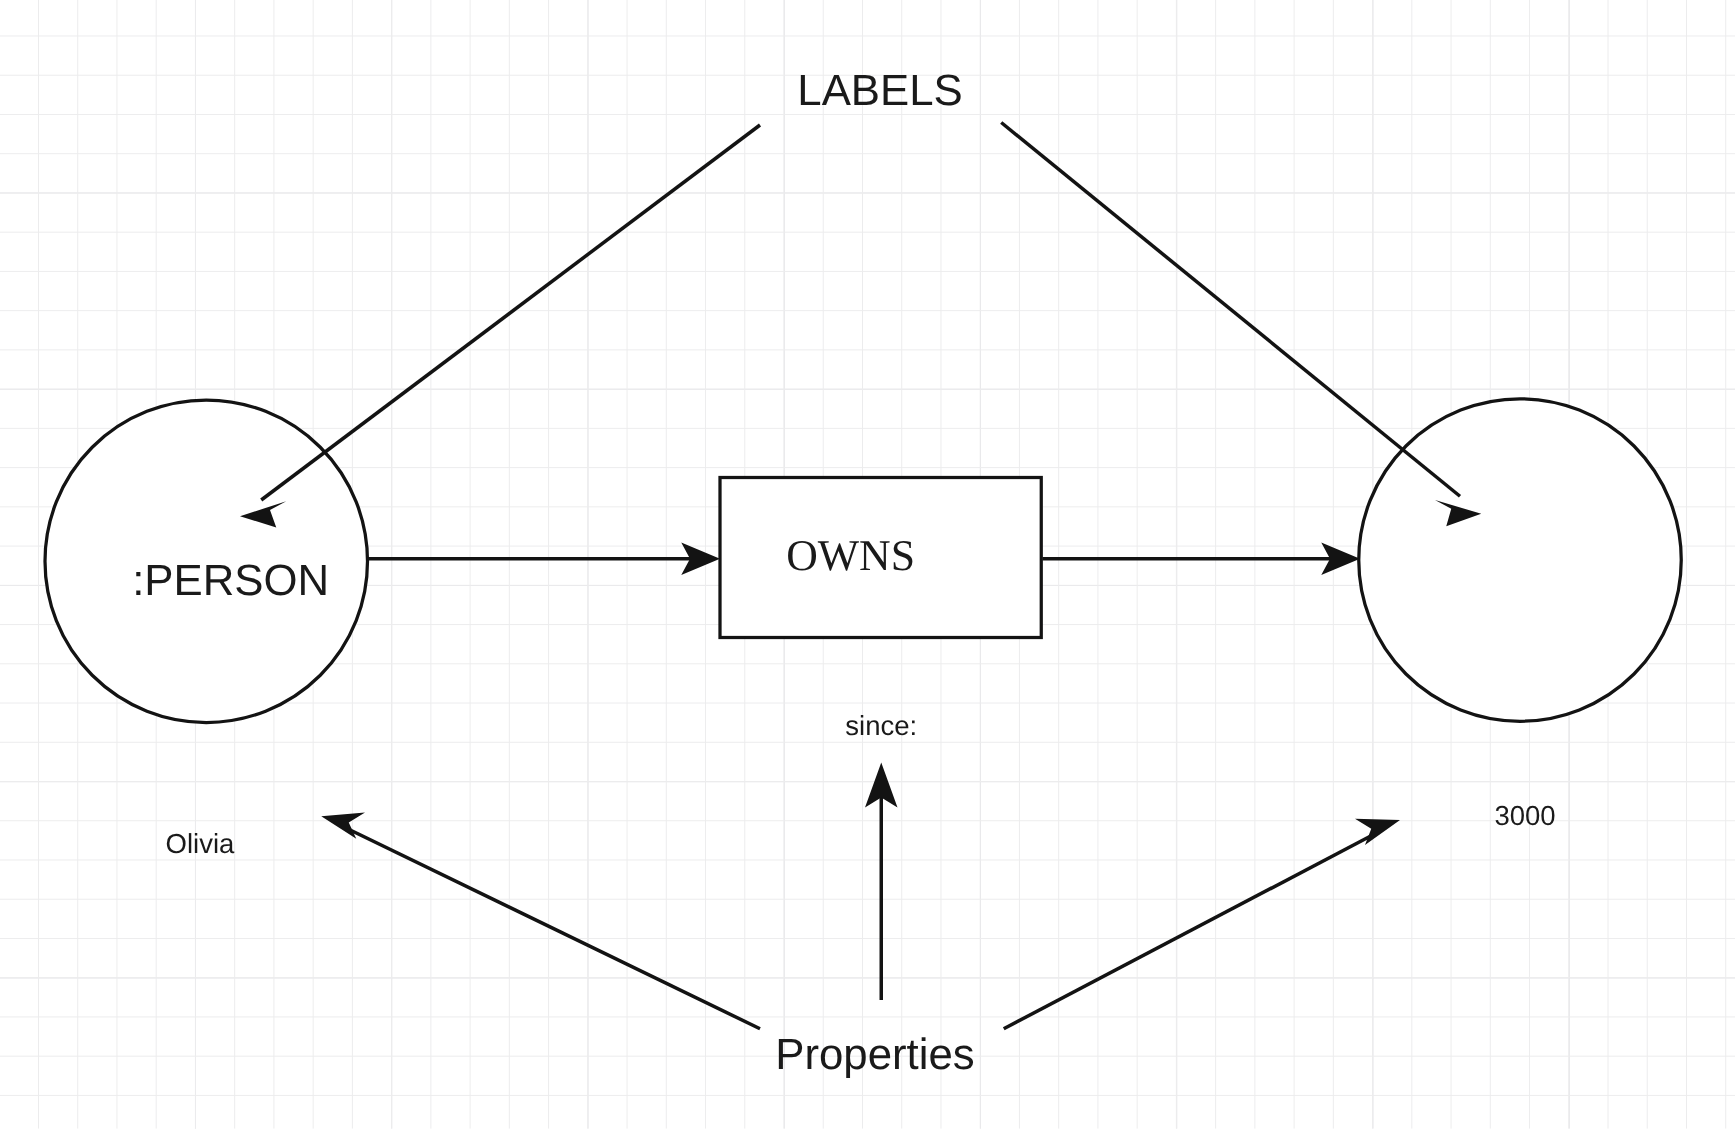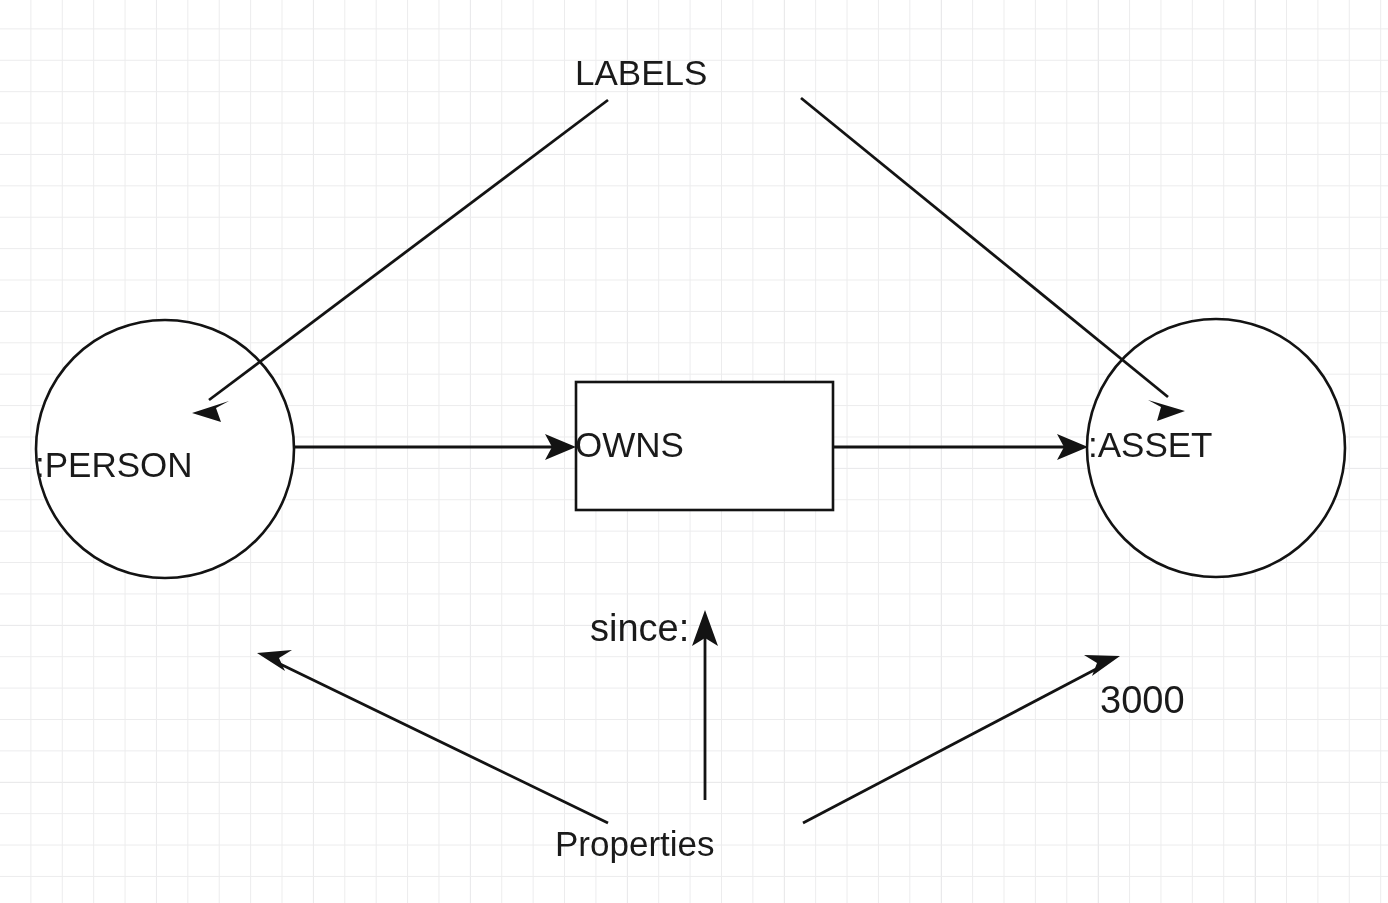--- a/index.html
+++ b/index.html
@@ -52,37 +52,37 @@
     fill: none;
   }
   .arrow-head {
     fill: #131313;
     stroke: none;
   }
   .dgm-text {
     position: absolute;
     color: #1a1a1a;
     font-family: "Liberation Sans", sans-serif;
-    text-align: left;
+    text-align: center;
     line-height: 1.18;
     white-space: pre;
     user-select: none;
   }
   .node-label {
     font-size: 35px;
   }
   .annot-label {
     font-size: 35px;
   }
   .prop-label {
-    font-size: 38px;
+    font-size: 22px;
   }
   
   #label-person   { left: 35px;   top: 444px;  width: 299px; }
-  #label-owns     { left: 575px;  top: 424px;  width: 211px; }
+  #label-owns     { left: 575px;  top: 424px;  width: 211px; font-family: Liberation Serif, serif; }
   #label-asset    { left: 1088px; top: 424px;  width: 258px; }
   #label-labels   { left: 575px;  top: 52px;   width: 258px; }
   #label-properties { left: 555px; top: 823px; width: 290px; }
   #prop-person    { left: 45px;   top: 610px;  width: 230px; }
   #prop-owns      { left: 590px;  top: 516px;  width: 230px; }
   #prop-asset     { left: 1100px; top: 588px;  width: 240px; }
 </style>
 </head>
 <body>
 
@@ -115,27 +115,27 @@
     <polygon class="arrow-head" points="705,610 692,646 705,638 718,646"></polygon>
 
     <line class="pointer-line" x1="803" y1="823" x2="1100" y2="667"></line>
     <polygon class="arrow-head" points="1120,656 1084,655 1097,663 1092,676"></polygon>
   </svg>
 
   <div class="dgm-text node-label" id="label-person">:PERSON</div>
 
   <div class="dgm-text node-label" id="label-owns">OWNS</div>
 
-  <div class="dgm-text node-label" id="label-asset">:ASSET</div>
 
   <div class="dgm-text annot-label" id="label-labels">LABELS</div>
 
   <div class="dgm-text annot-label" id="label-properties">Properties</div>
 
   <div class="dgm-text prop-label" id="prop-person">
+    <div>Olivia</div>
   </div>
 
   <div class="dgm-text prop-label" id="prop-owns">
     <div>since:</div>
   </div>
 
   <div class="dgm-text prop-label" id="prop-asset">
     <div>3000</div>
   </div>
 

